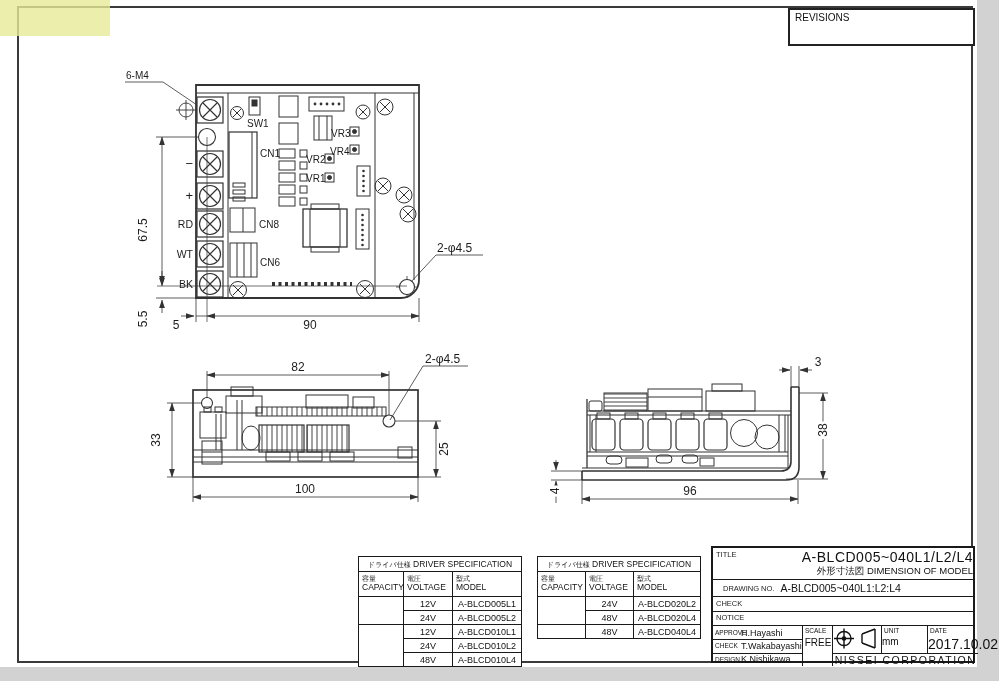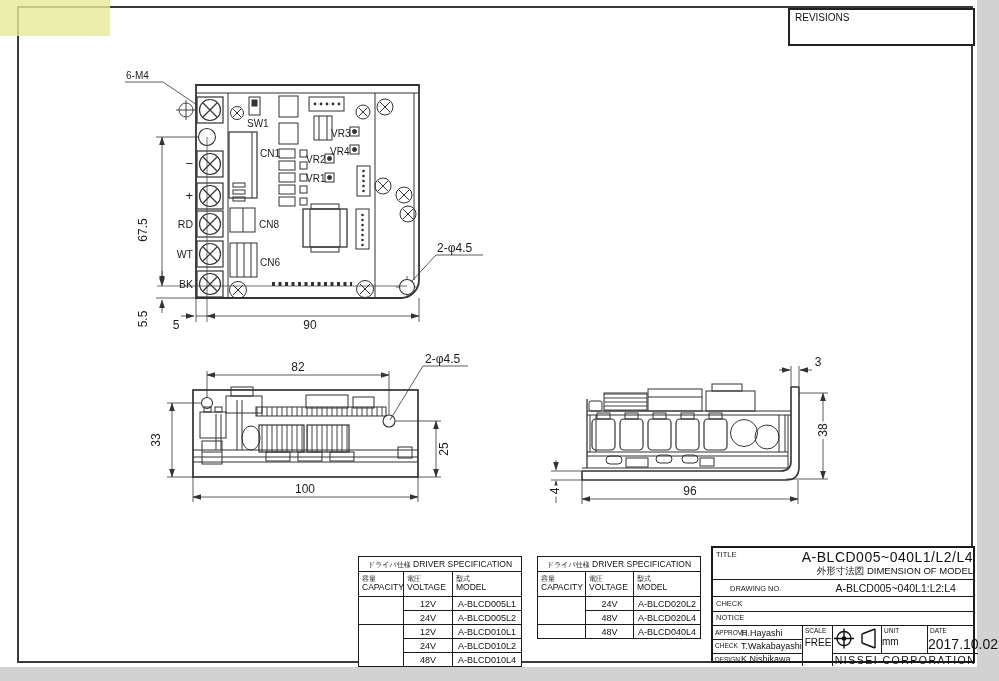--- a/index.html
+++ b/index.html
@@ -31,21 +31,21 @@
   
   .tb{position:absolute;left:711px;top:546px;width:264px;height:117px;border:2px solid #1a1a1a;box-sizing:border-box;background:#fff;color:#111;}
   .tb .cell{position:absolute;box-sizing:border-box;}
   .tb .row-lbl{font-size:7.5px;color:#222;}
   .r-title{left:0;top:0;width:100%;height:31px;}
   .r-title .content{text-align:right;margin-top:1px;}
   .r-title .l1{font-size:14px;letter-spacing:0.5px;}
   .r-title .l2{font-size:9.5px;}
   .r-drawing{left:0;top:31px;width:100%;height:17px;border-top:1px solid #1a1a1a;}
   .r-drawing .val{font-size:10.5px;margin-left:6px;}
-  .r-drawing .inner{display:flex;align-items:center;height:100%;padding-left:17px;gap:48px;}
+  .r-drawing .inner{display:flex;align-items:center;height:100%;padding-left:10px;}
   .r-user{left:0;top:48px;width:100%;height:15px;border-top:1px solid #1a1a1a;padding:2px 0 0 3px;}
   .r-notice{left:0;top:63px;width:100%;height:14px;border-top:1px solid #1a1a1a;padding:1px 0 0 3px;}
   .r-bottom{left:0;top:77px;width:100%;height:40px;border-top:1px solid #1a1a1a;}
   .sig{position:absolute;left:0;width:89px;height:13.3px;border-bottom:1px solid #1a1a1a;display:flex;align-items:center;}
   .sig:nth-of-type(3){border-bottom:none;}
   .sig .k{font-size:6.5px;width:26px;padding-left:2px;}
   .sig .v{font-size:9px;}
   .scale-cell{position:absolute;left:89px;top:0;width:30px;height:40px;border-left:1px solid #1a1a1a;}
   .scale-cell .k{font-size:6.5px;padding:1px 0 0 2px;}
   .scale-cell .v{font-size:10px;text-align:center;margin-top:3px;}

